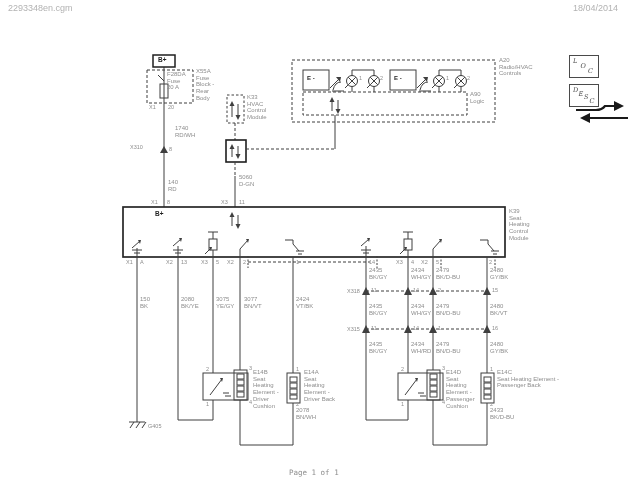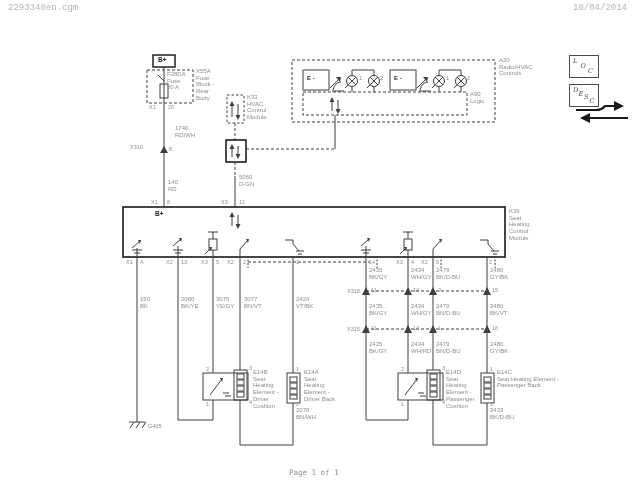--- a/index.html
+++ b/index.html
@@ -1,21 +1,21 @@
 <!DOCTYPE html>
 <html><head>
 <meta charset="utf-8">
 <style>
   html,body{margin:0;padding:0;background:#fff;}
   #page{position:relative;width:640px;height:480px;background:#ffffff;overflow:hidden;
         font-family:"Liberation Sans",sans-serif;}
   .t{position:absolute;font-size:6px;line-height:1.12;color:#8d8d8d;white-space:pre-line;}
   .pin{font-size:5.5px;}
   .dk{color:#1f1f1f;font-weight:bold;font-size:6.5px;}
-  .hdr{position:absolute;font-family:Liberation Mono, monospace;font-size:9px;color:#b2b2b2;white-space:pre;}
+  .hdr{position:absolute;font-family:Liberation Sans, sans-serif;font-size:9px;color:#b2b2b2;white-space:pre;}
   .footer{position:absolute;font-family:"DejaVu Sans Mono",monospace;font-size:7.5px;color:#8d8d8d;}
   svg.diag{position:absolute;left:0;top:0;}
   .iconbtn{position:absolute;width:28px;height:21px;border:1.5px solid #4a4a4a;background:#fff;
            font-family:"DejaVu Serif",serif;font-style:italic;color:#4a4a4a;cursor:pointer;}
   .iconbtn span{position:absolute;font-size:6.5px;}
   #trace-btn{position:absolute;left:570px;top:98px;width:68px;height:30px;cursor:pointer;}
 </style>
 </head>
 <body>
 

